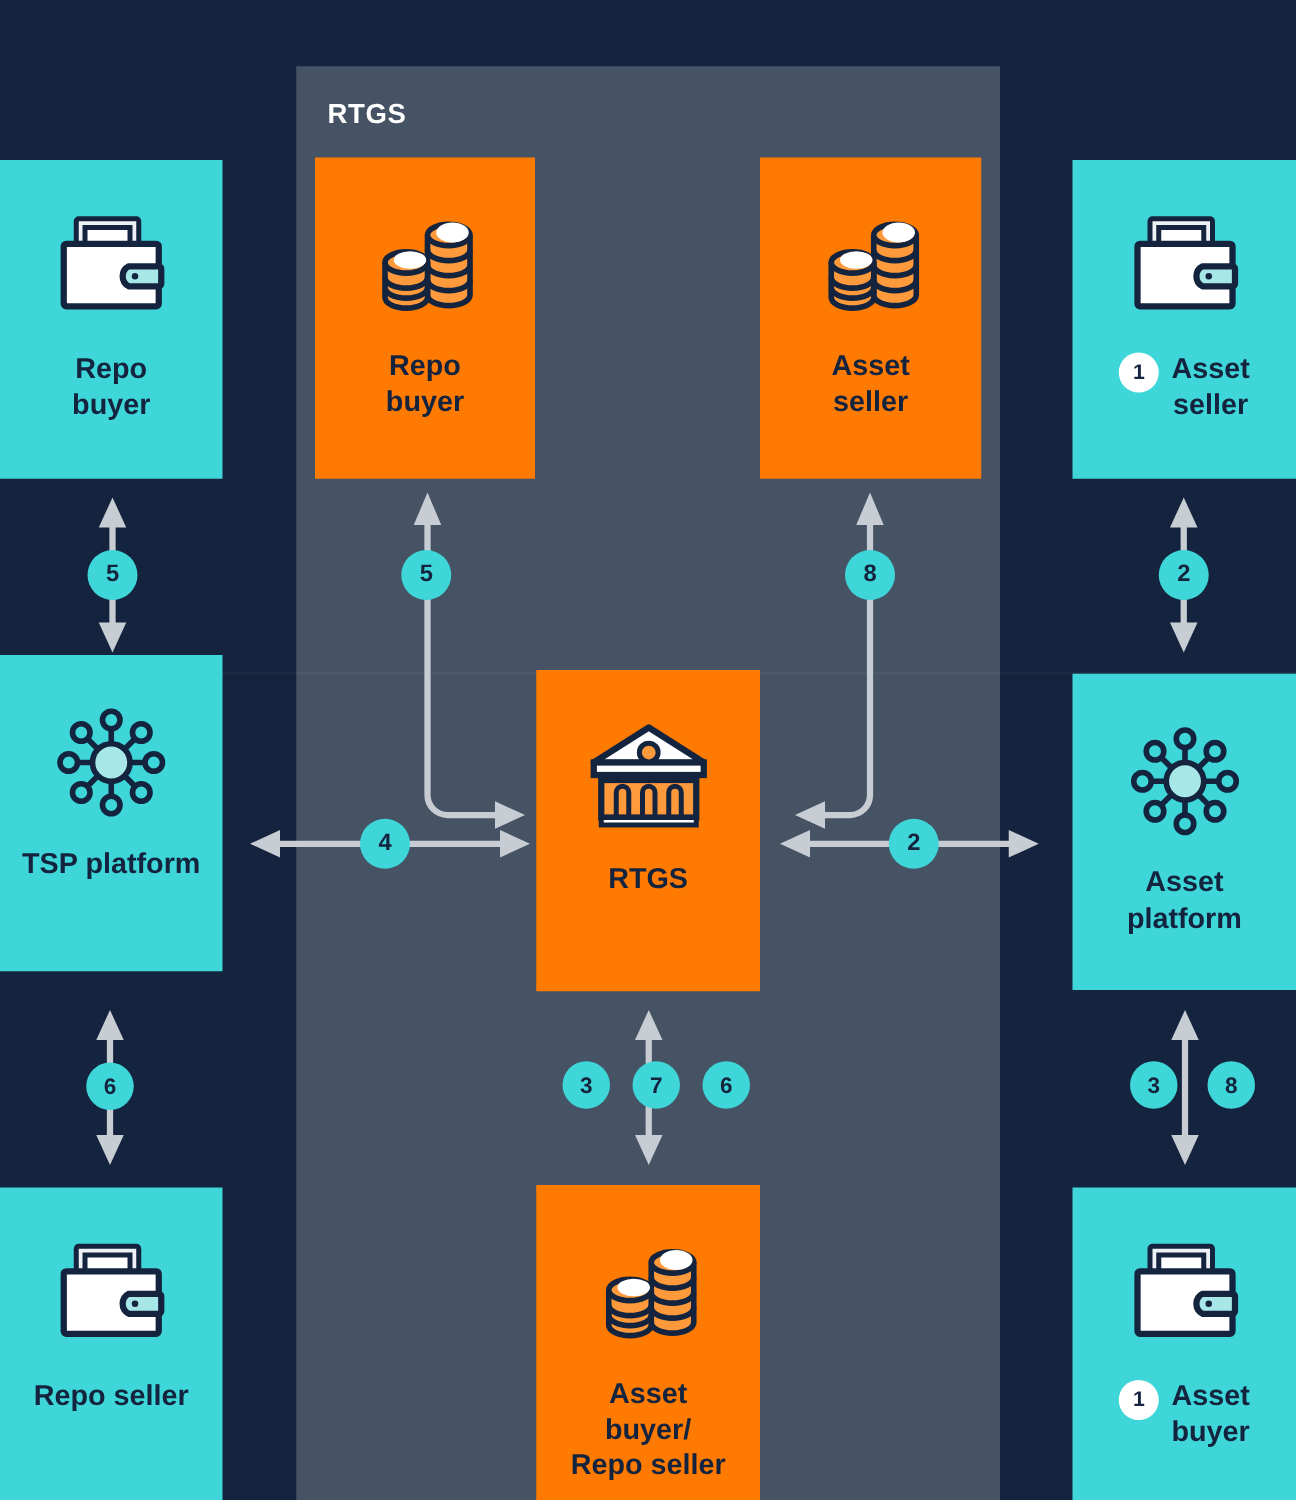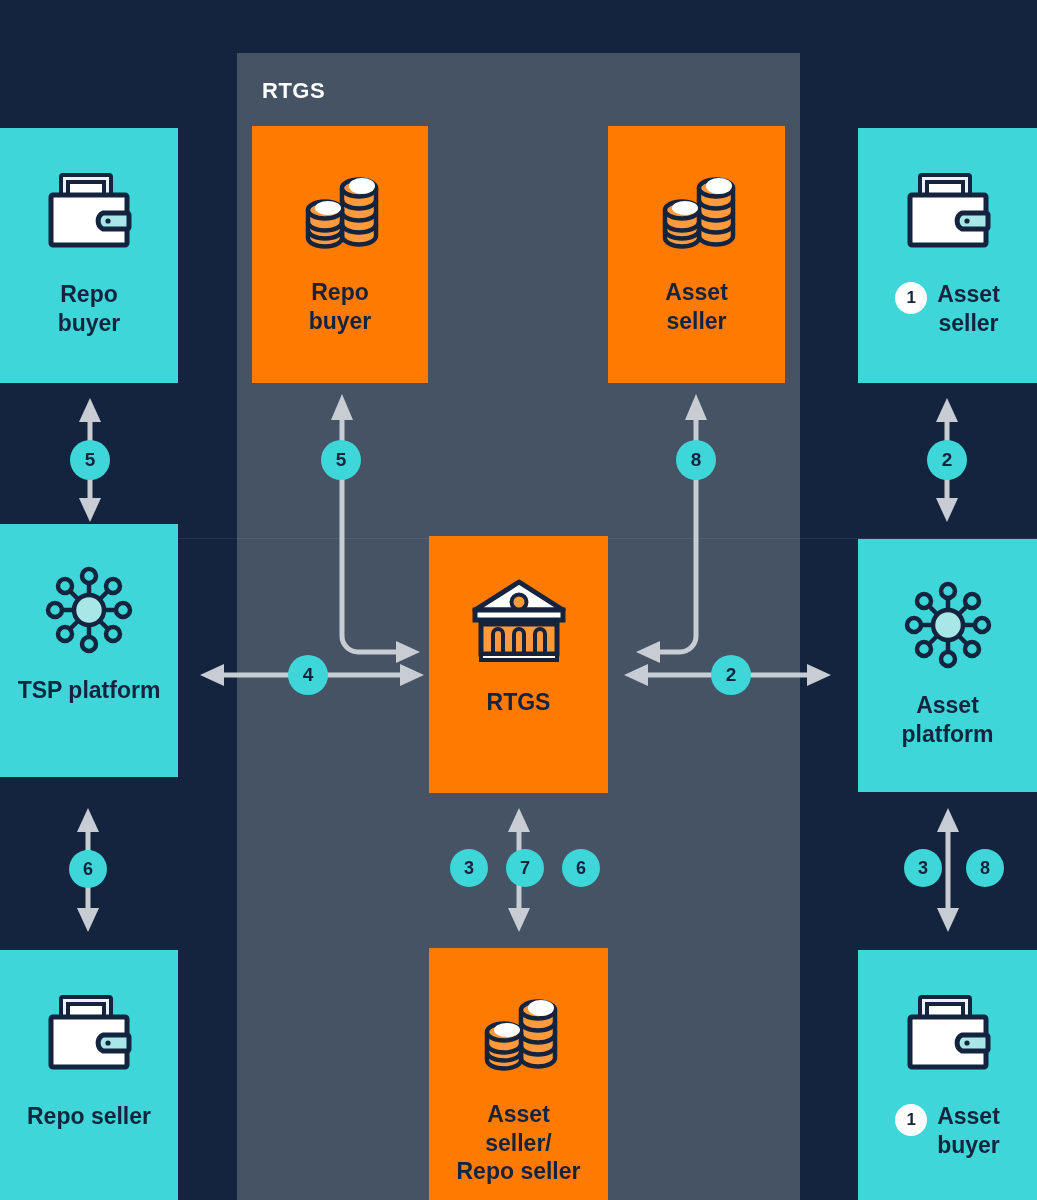--- a/index.html
+++ b/index.html
@@ -304,21 +304,21 @@
           <path d="M18 62 a17 8.5 0 0 0 34 0 M18 70 a17 8.5 0 0 0 34 0"></path>
           <ellipse cx="35" cy="50" rx="17" ry="8.5" fill="#ff9a3c"></ellipse>
         </g>
         <ellipse cx="72" cy="26" rx="13" ry="8" fill="#ffffff"></ellipse>
         <ellipse cx="38" cy="48" rx="13" ry="7" fill="#ffffff"></ellipse>
       </svg>
     </div>
     <div class="panel-label">
       <span>
         <span class="txt">Asset</span>
-        <span class="txt">seller/</span>
+        <span class="txt">buyer/</span>
         <span class="txt">Repo seller</span>
       </span>
     </div>
   </div>
 
   <div class="abs panel teal" id="p-asset-buyer-r">
     <div class="panel-icon">
       <svg width="96" height="90" viewBox="0 0 96 90">
         <rect x="20" y="6" width="50" height="24" rx="2" fill="#eef1f6" stroke="#14243e" stroke-width="4"></rect>
         <rect x="27" y="13" width="36" height="17" fill="#ffffff" stroke="#14243e" stroke-width="4"></rect>

